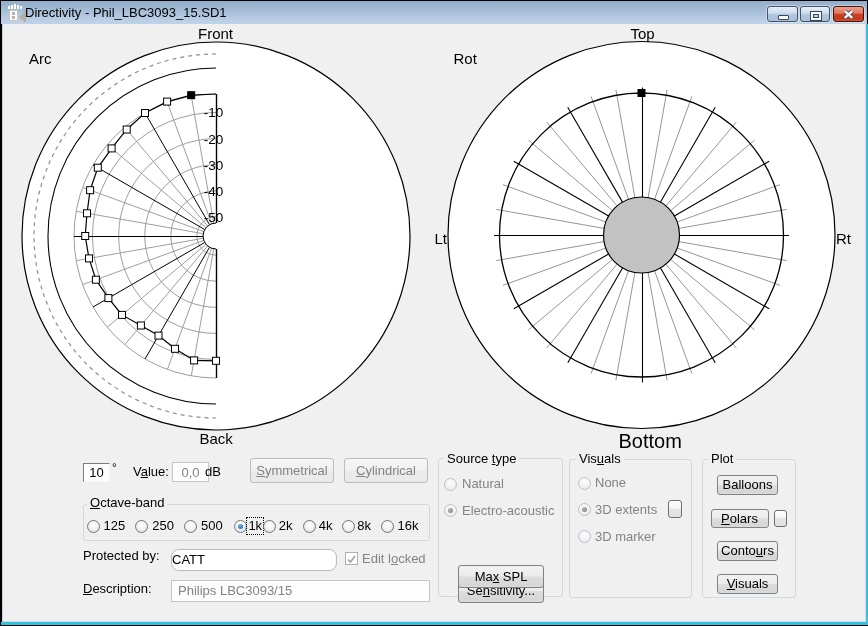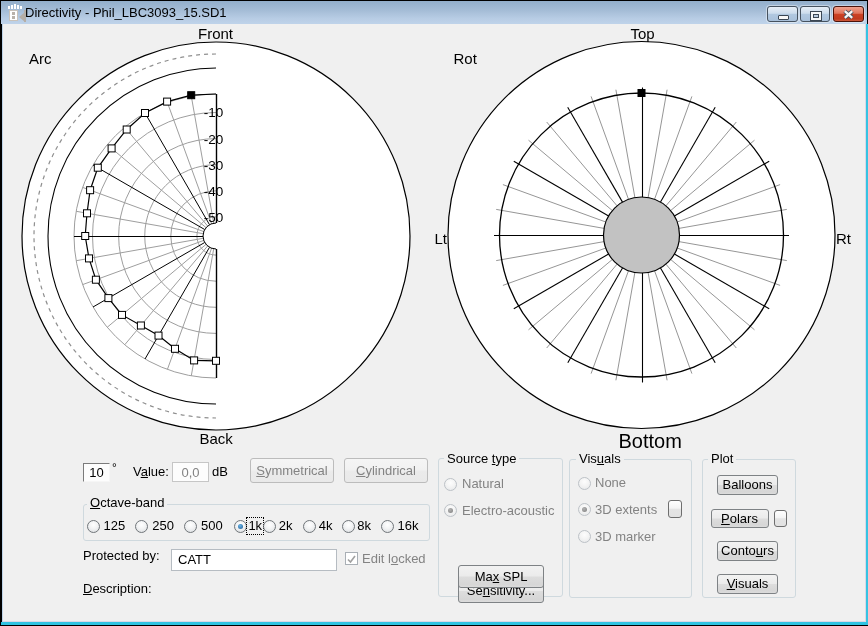--- a/index.html
+++ b/index.html
@@ -170,21 +170,21 @@
 <div class="lbl" style="left:196.5px;top:406px;font-size:15px;">Back</div>
 <div class="lbl" style="left:627.5px;top:1px;font-size:15px;">Top</div>
 <div class="lbl" style="left:450.5px;top:26px;font-size:15px;">Rot</div>
 <div class="lbl" style="left:431.5px;top:205.5px;font-size:15px;">Lt</div>
 <div class="lbl" style="left:833px;top:205.5px;font-size:15px;text-align:center;">Rt</div>
 <div class="lbl" style="left:615.5px;top:406px;font-size:20px;">Bottom</div>
 <div style="position:absolute;left:80px;top:439px;width:27px;height:19px;background:#fdfdfd;border-top:1px solid #7b7b7b;border-left:1px solid #7b7b7b;border-right:1px solid #f6f6f6;border-bottom:1px solid #f6f6f6;font-size:13px;text-align:center;line-height:18px;">10</div>
 <div class="lbl" style="left:109px;top:437px;font-size:12px;">°</div>
 <div class="lbl" style="left:130px;top:439.5px;">V<u>a</u>lue:</div>
 <div class="tbox" style="left:169px;top:438px;width:37px;height:20px;border-color:#c6c6c6;background:#fdfdfd;color:#838383;text-align:center;line-height:19px;">0,0</div>
-<div class="lbl" style="left:209px;top:439.5px;">dB</div>
+<div class="lbl" style="left:202px;top:439.5px;">dB</div>
 <div class="btn dis" style="left:247px;top:434px;width:84px;height:25px;line-height:23px;"><u>S</u>ymmetrical</div>
 <div class="btn dis" style="left:341px;top:434px;width:84px;height:25px;line-height:23px;"><u>C</u>ylindrical</div>
 <div class="grp" style="left:80px;top:480px;width:347px;height:37px;"></div>
 <div class="lbl" style="left:84px;top:471px;background:#f0f0f0;padding:0 3px;"><u>O</u>ctave-band</div>
 <div class="radio" style="left:83.5px;top:495.5px;"></div>
 <div class="lbl" style="left:100.5px;top:493.5px;">125</div>
 <div class="radio" style="left:132.3px;top:495.5px;"></div>
 <div class="lbl" style="left:149.3px;top:493.5px;">250</div>
 <div class="radio" style="left:181.1px;top:495.5px;"></div>
 <div class="lbl" style="left:198.1px;top:493.5px;">500</div>
@@ -194,26 +194,27 @@
 <div class="lbl" style="left:243.4px;top:492.5px;border:1px dotted #000;padding:0 1px 1px 1px;">1k</div>
 <div class="radio" style="left:260.2px;top:495.5px;"></div>
 <div class="lbl" style="left:275.7px;top:493.5px;">2k</div>
 <div class="radio" style="left:300.2px;top:495.5px;"></div>
 <div class="lbl" style="left:315.7px;top:493.5px;">4k</div>
 <div class="radio" style="left:338.8px;top:495.5px;"></div>
 <div class="lbl" style="left:354.3px;top:493.5px;">8k</div>
 <div class="radio" style="left:377.5px;top:495.5px;"></div>
 <div class="lbl" style="left:394.5px;top:493.5px;">16k</div>
 <div class="lbl" style="left:80px;top:524px;">Protected by:</div>
-<div class="tbox" style="left:168px;top:525px;width:166px;height:22px;line-height:20px;padding-left:6px;">CATT</div>
+<div class="tbox" style="left:168px;top:525px;width:166px;height:22px;line-height:20px;border-radius:8px;">CATT</div>
 <div style="position:absolute;left:342px;top:528px;width:13px;height:13px;background:#fff;border:1px solid #a9afb5;"><svg width="11" height="11">
           <path d="M2 5.5 L4.5 8 L9 2" stroke="#a0a0a0" stroke-width="1.6" fill="none"></path>
         </svg></div>
 <div class="lbl" style="left:359px;top:527px;"><span class="gray">Edit l<u>o</u>cked</span></div>
 <div class="lbl" style="left:80px;top:557px;"><u>D</u>escription:</div>
+<div class="tbox" style="left:168px;top:556px;width:259px;height:22px;line-height:20px;padding-left:6px;border-color:#c6c6c6;background:#fdfdfd;color:#838383;">Philips LBC3093/15</div>
 <div class="grp" style="left:434.6px;top:434.3px;width:125px;height:139px;"></div>
 <div class="lbl" style="left:441px;top:427px;background:#f0f0f0;padding:0 3px;">Source <u>t</u>ype</div>
 <div class="radio dis" style="left:441px;top:453.5px;"></div>
 <div class="lbl" style="left:459px;top:452px;"><span class="gray">Natural</span></div>
 <div class="radio dis" style="left:441px;top:480px;">
         <div class="dot"></div>
       </div>
 <div class="lbl" style="left:459px;top:478.5px;"><span class="gray">Electro-acoustic</span></div>
 <div class="btn" style="left:455px;top:507px;width:86px;height:24px;line-height:22px;margin-top:48px;">Se<u>n</u>sitivity...</div>
 <div class="btn" style="left:455px;top:541px;width:86px;height:23px;line-height:21px;">Ma<u>x</u> SPL</div>

